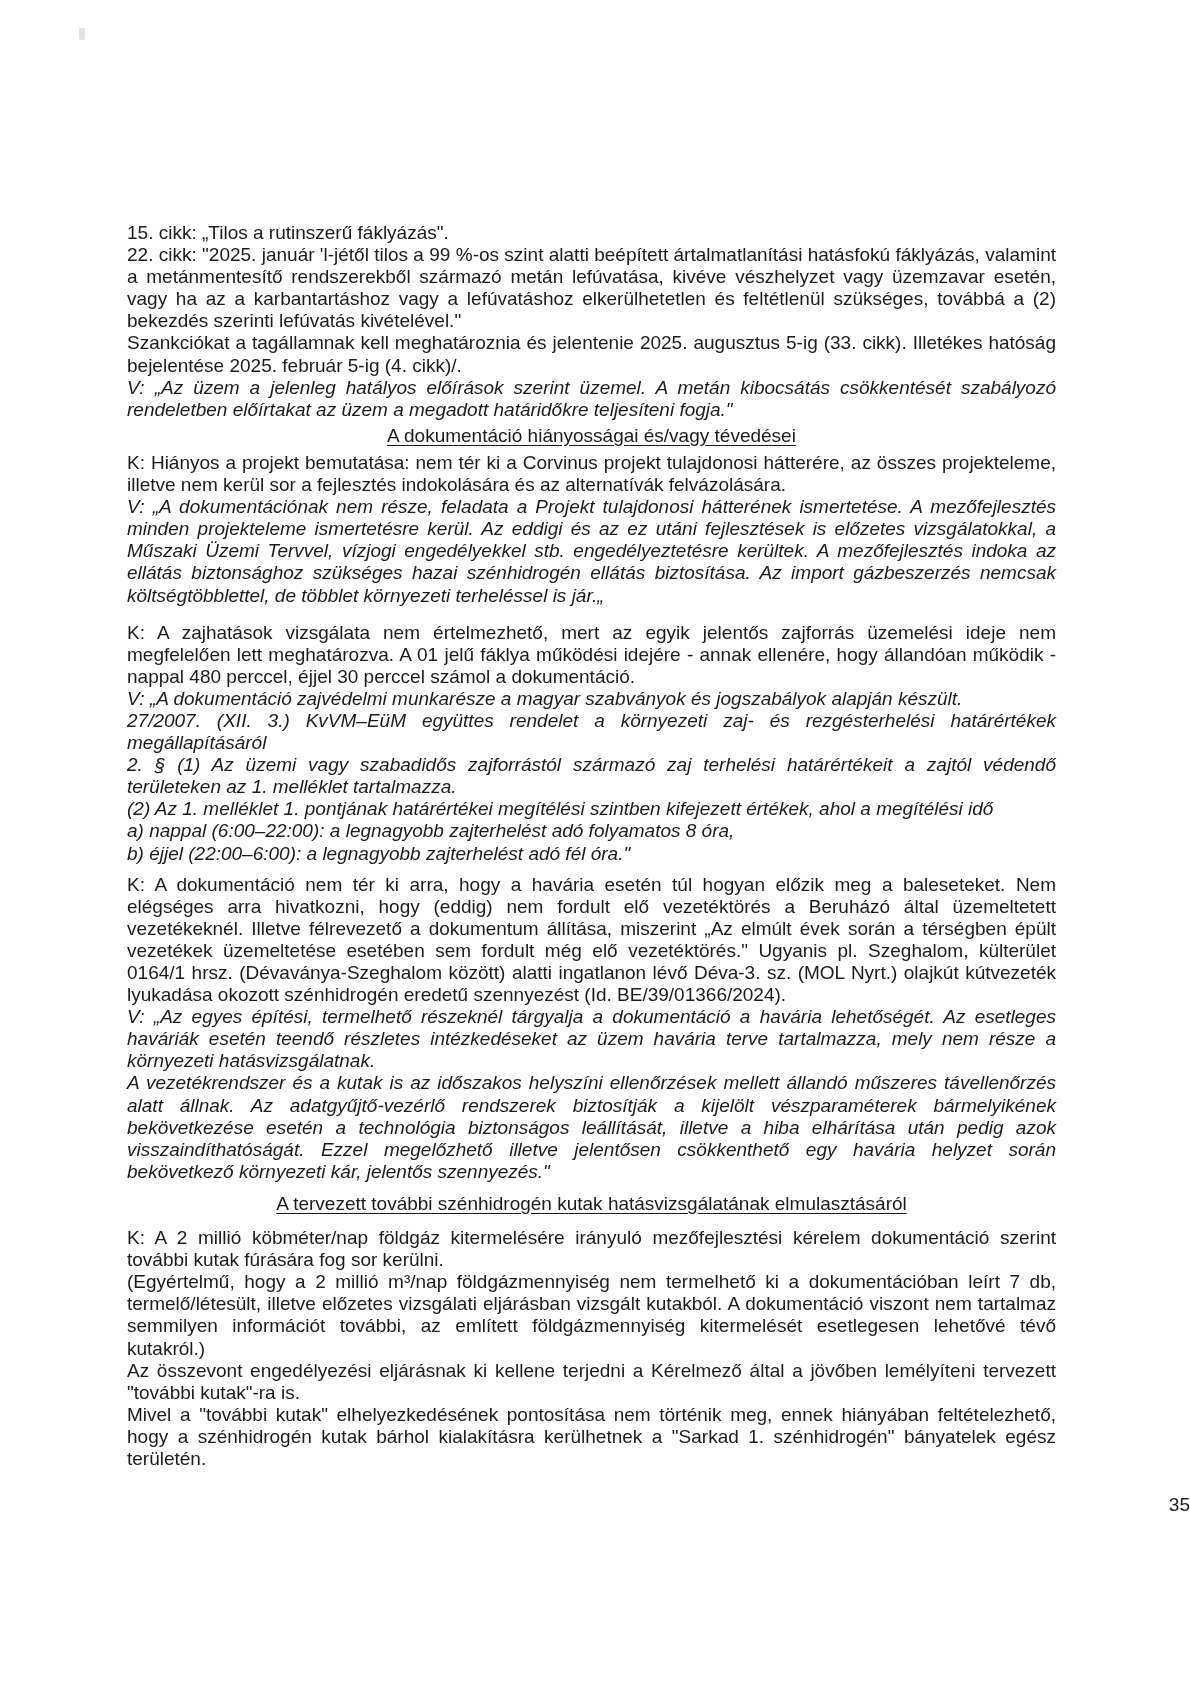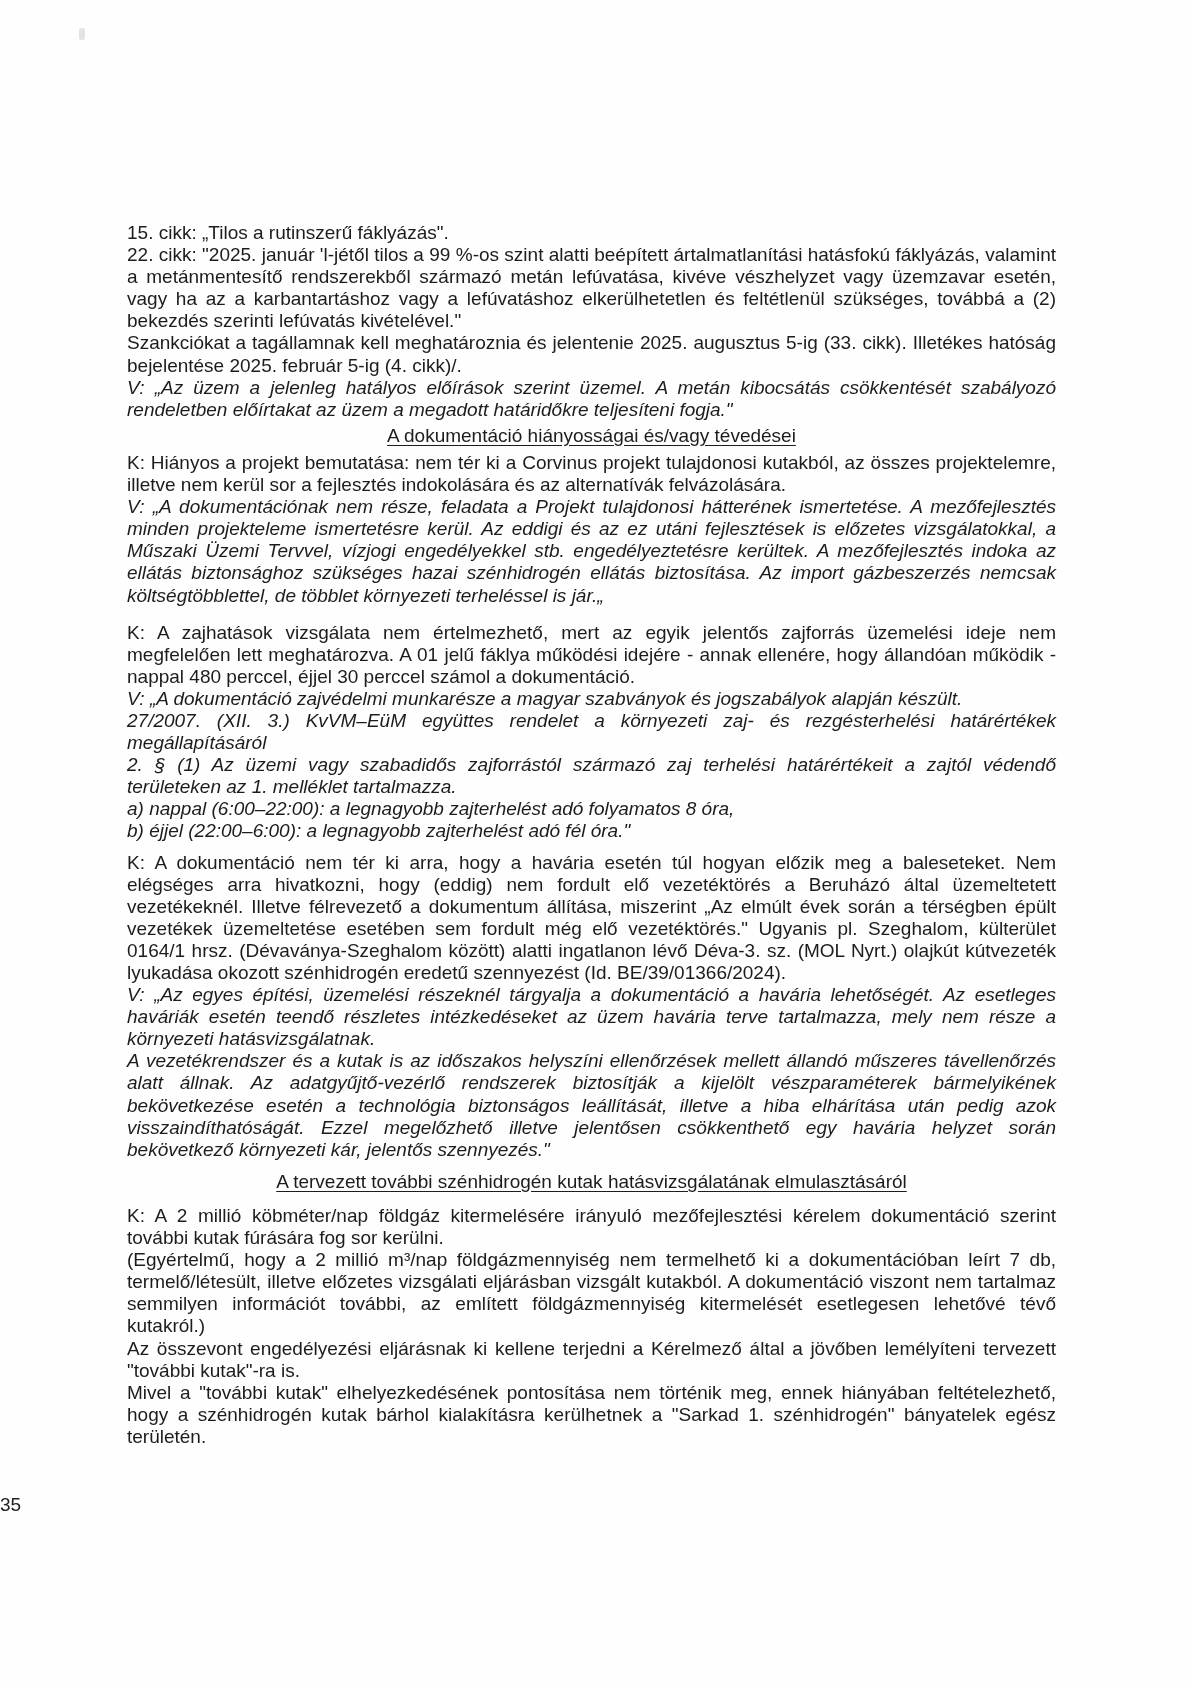--- a/index.html
+++ b/index.html
@@ -30,21 +30,21 @@
   }
   .h1m{margin-top:4px !important;margin-bottom:5px !important;}
   .h2m{margin-top:10px !important;margin-bottom:12px !important;}
   .gap-c{margin-top:15px !important;}
   .gap-d{margin-top:9px !important;}
   .pagenum{
     position:absolute;
     top:1494px;
     left:0;
     width:100%;
-    text-align:left;
+    text-align:right;
     font-size:19px;
     color:#222222;
   }
   .speck{
     position:absolute;
     left:79px;
     top:28px;
     width:6px;
     height:12px;
     background:#e3e3e7;
@@ -58,32 +58,33 @@
   <div class="speck"></div>
 
   <div class="content">
     <p>15. cikk: „Tilos a rutinszerű fáklyázás".</p>
     <p>22. cikk: "2025. január 'l-jétől tilos a 99 %-os szint alatti beépített ártalmatlanítási hatásfokú fáklyázás, valamint a metánmentesítő rendszerekből származó metán lefúvatása, kivéve vészhelyzet vagy üzemzavar esetén, vagy ha az a karbantartáshoz vagy a lefúvatáshoz elkerülhetetlen és feltétlenül szükséges, továbbá a (2) bekezdés szerinti lefúvatás kivételével."</p>
     <p>Szankciókat a tagállamnak kell meghatároznia és jelentenie 2025. augusztus 5-ig (33. cikk). Illetékes hatóság bejelentése 2025. február 5-ig (4. cikk)/.</p>
     <p class="italic">V: „Az üzem a jelenleg hatályos előírások szerint üzemel. A metán kibocsátás csökkentését szabályozó rendeletben előírtakat az üzem a megadott határidőkre teljesíteni fogja."</p>
 
     <p class="heading h1m">A dokumentáció hiányosságai és/vagy tévedései</p>
 
-    <p>K: Hiányos a projekt bemutatása: nem tér ki a Corvinus projekt tulajdonosi kutakból, az összes projektelemre, illetve nem kerül sor a fejlesztés indokolására és az alternatívák felvázolására.</p>
+    <p>K: Hiányos a projekt bemutatása: nem tér ki a Corvinus projekt tulajdonosi hátterére, az összes projekteleme, illetve nem kerül sor a fejlesztés indokolására és az alternatívák felvázolására.</p>
     <p class="italic">V: „A dokumentációnak nem része, feladata a Projekt tulajdonosi hátterének ismertetése. A mezőfejlesztés minden projekteleme ismertetésre kerül. Az eddigi és az ez utáni fejlesztések is előzetes vizsgálatokkal, a Műszaki Üzemi Tervvel, vízjogi engedélyekkel stb. engedélyeztetésre kerültek. A mezőfejlesztés indoka az ellátás biztonsághoz szükséges hazai szénhidrogén ellátás biztosítása. Az import gázbeszerzés nemcsak költségtöbblettel, de többlet környezeti terheléssel is jár.„</p>
 
     <p class="gap-c">K: A zajhatások vizsgálata nem értelmezhető, mert az egyik jelentős zajforrás üzemelési ideje nem megfelelően lett meghatározva. A 01 jelű fáklya működési idejére - annak ellenére, hogy állandóan működik - nappal 480 perccel, éjjel 30 perccel számol a dokumentáció.</p>
     <p class="italic">V: „A dokumentáció zajvédelmi munkarésze a magyar szabványok és jogszabályok alapján készült.</p>
     <p class="italic">27/2007. (XII. 3.) KvVM–EüM együttes rendelet a környezeti zaj- és rezgésterhelési határértékek megállapításáról</p>
     <p class="italic">2. § (1) Az üzemi vagy szabadidős zajforrástól származó zaj terhelési határértékeit a zajtól védendő területeken az 1. melléklet tartalmazza.</p>
+    <p class="italic">(2) Az 1. melléklet 1. pontjának határértékei megítélési szintben kifejezett értékek, ahol a megítélési idő</p>
     <p class="italic">a) nappal (6:00–22:00): a legnagyobb zajterhelést adó folyamatos 8 óra,</p>
     <p class="italic">b) éjjel (22:00–6:00): a legnagyobb zajterhelést adó fél óra."</p>
 
     <p class="gap-d">K: A dokumentáció nem tér ki arra, hogy a havária esetén túl hogyan előzik meg a baleseteket. Nem elégséges arra hivatkozni, hogy (eddig) nem fordult elő vezetéktörés a Beruházó által üzemeltetett vezetékeknél. Illetve félrevezető a dokumentum állítása, miszerint „Az elmúlt évek során a térségben épült vezetékek üzemeltetése esetében sem fordult még elő vezetéktörés." Ugyanis pl. Szeghalom, külterület 0164/1 hrsz. (Dévaványa-Szeghalom között) alatti ingatlanon lévő Déva-3. sz. (MOL Nyrt.) olajkút kútvezeték lyukadása okozott szénhidrogén eredetű szennyezést (Id. BE/39/01366/2024).</p>
-    <p class="italic">V: „Az egyes építési, üzemelési részeknél tárgyalja a dokumentáció a havária lehetőségét. Az esetleges haváriák esetén teendő részletes intézkedéseket az üzem havária terve tartalmazza, mely nem része a környezeti hatásvizsgálatnak.</p>
+    <p class="italic">V: „Az egyes építési, termelhető részeknél tárgyalja a dokumentáció a havária lehetőségét. Az esetleges haváriák esetén teendő részletes intézkedéseket az üzem havária terve tartalmazza, mely nem része a környezeti hatásvizsgálatnak.</p>
     <p class="italic">A vezetékrendszer és a kutak is az időszakos helyszíni ellenőrzések mellett állandó műszeres távellenőrzés alatt állnak. Az adatgyűjtő-vezérlő rendszerek biztosítják a kijelölt vészparaméterek bármelyikének bekövetkezése esetén a technológia biztonságos leállítását, illetve a hiba elhárítása után pedig azok visszaindíthatóságát. Ezzel megelőzhető illetve jelentősen csökkenthető egy havária helyzet során bekövetkező környezeti kár, jelentős szennyezés."</p>
 
     <p class="heading h2m">A tervezett további szénhidrogén kutak hatásvizsgálatának elmulasztásáról</p>
 
     <p>K: A 2 millió köbméter/nap földgáz kitermelésére irányuló mezőfejlesztési kérelem dokumentáció szerint további kutak fúrására fog sor kerülni.</p>
     <p>(Egyértelmű, hogy a 2 millió m³/nap földgázmennyiség nem termelhető ki a dokumentációban leírt 7 db, termelő/létesült, illetve előzetes vizsgálati eljárásban vizsgált kutakból. A dokumentáció viszont nem tartalmaz semmilyen információt további, az említett földgázmennyiség kitermelését esetlegesen lehetővé tévő kutakról.)</p>
     <p>Az összevont engedélyezési eljárásnak ki kellene terjedni a Kérelmező által a jövőben lemélyíteni tervezett "további kutak"-ra is.</p>
     <p>Mivel a "további kutak" elhelyezkedésének pontosítása nem történik meg, ennek hiányában feltételezhető, hogy a szénhidrogén kutak bárhol kialakításra kerülhetnek a "Sarkad 1. szénhidrogén" bányatelek egész területén.</p>
   </div>
 

